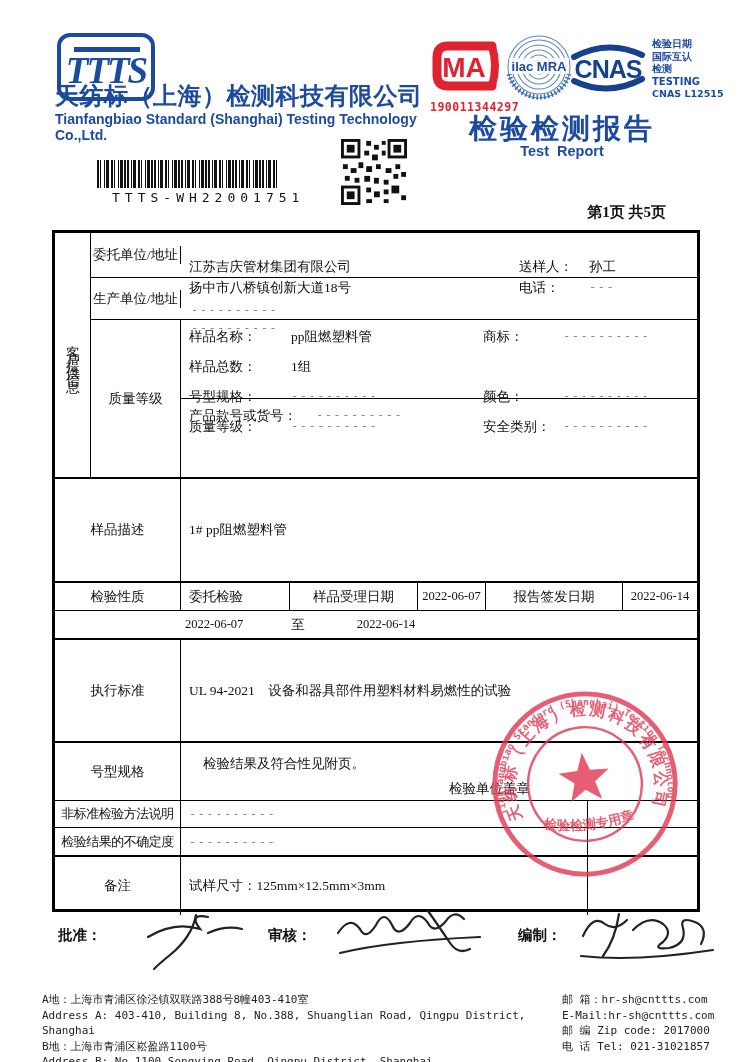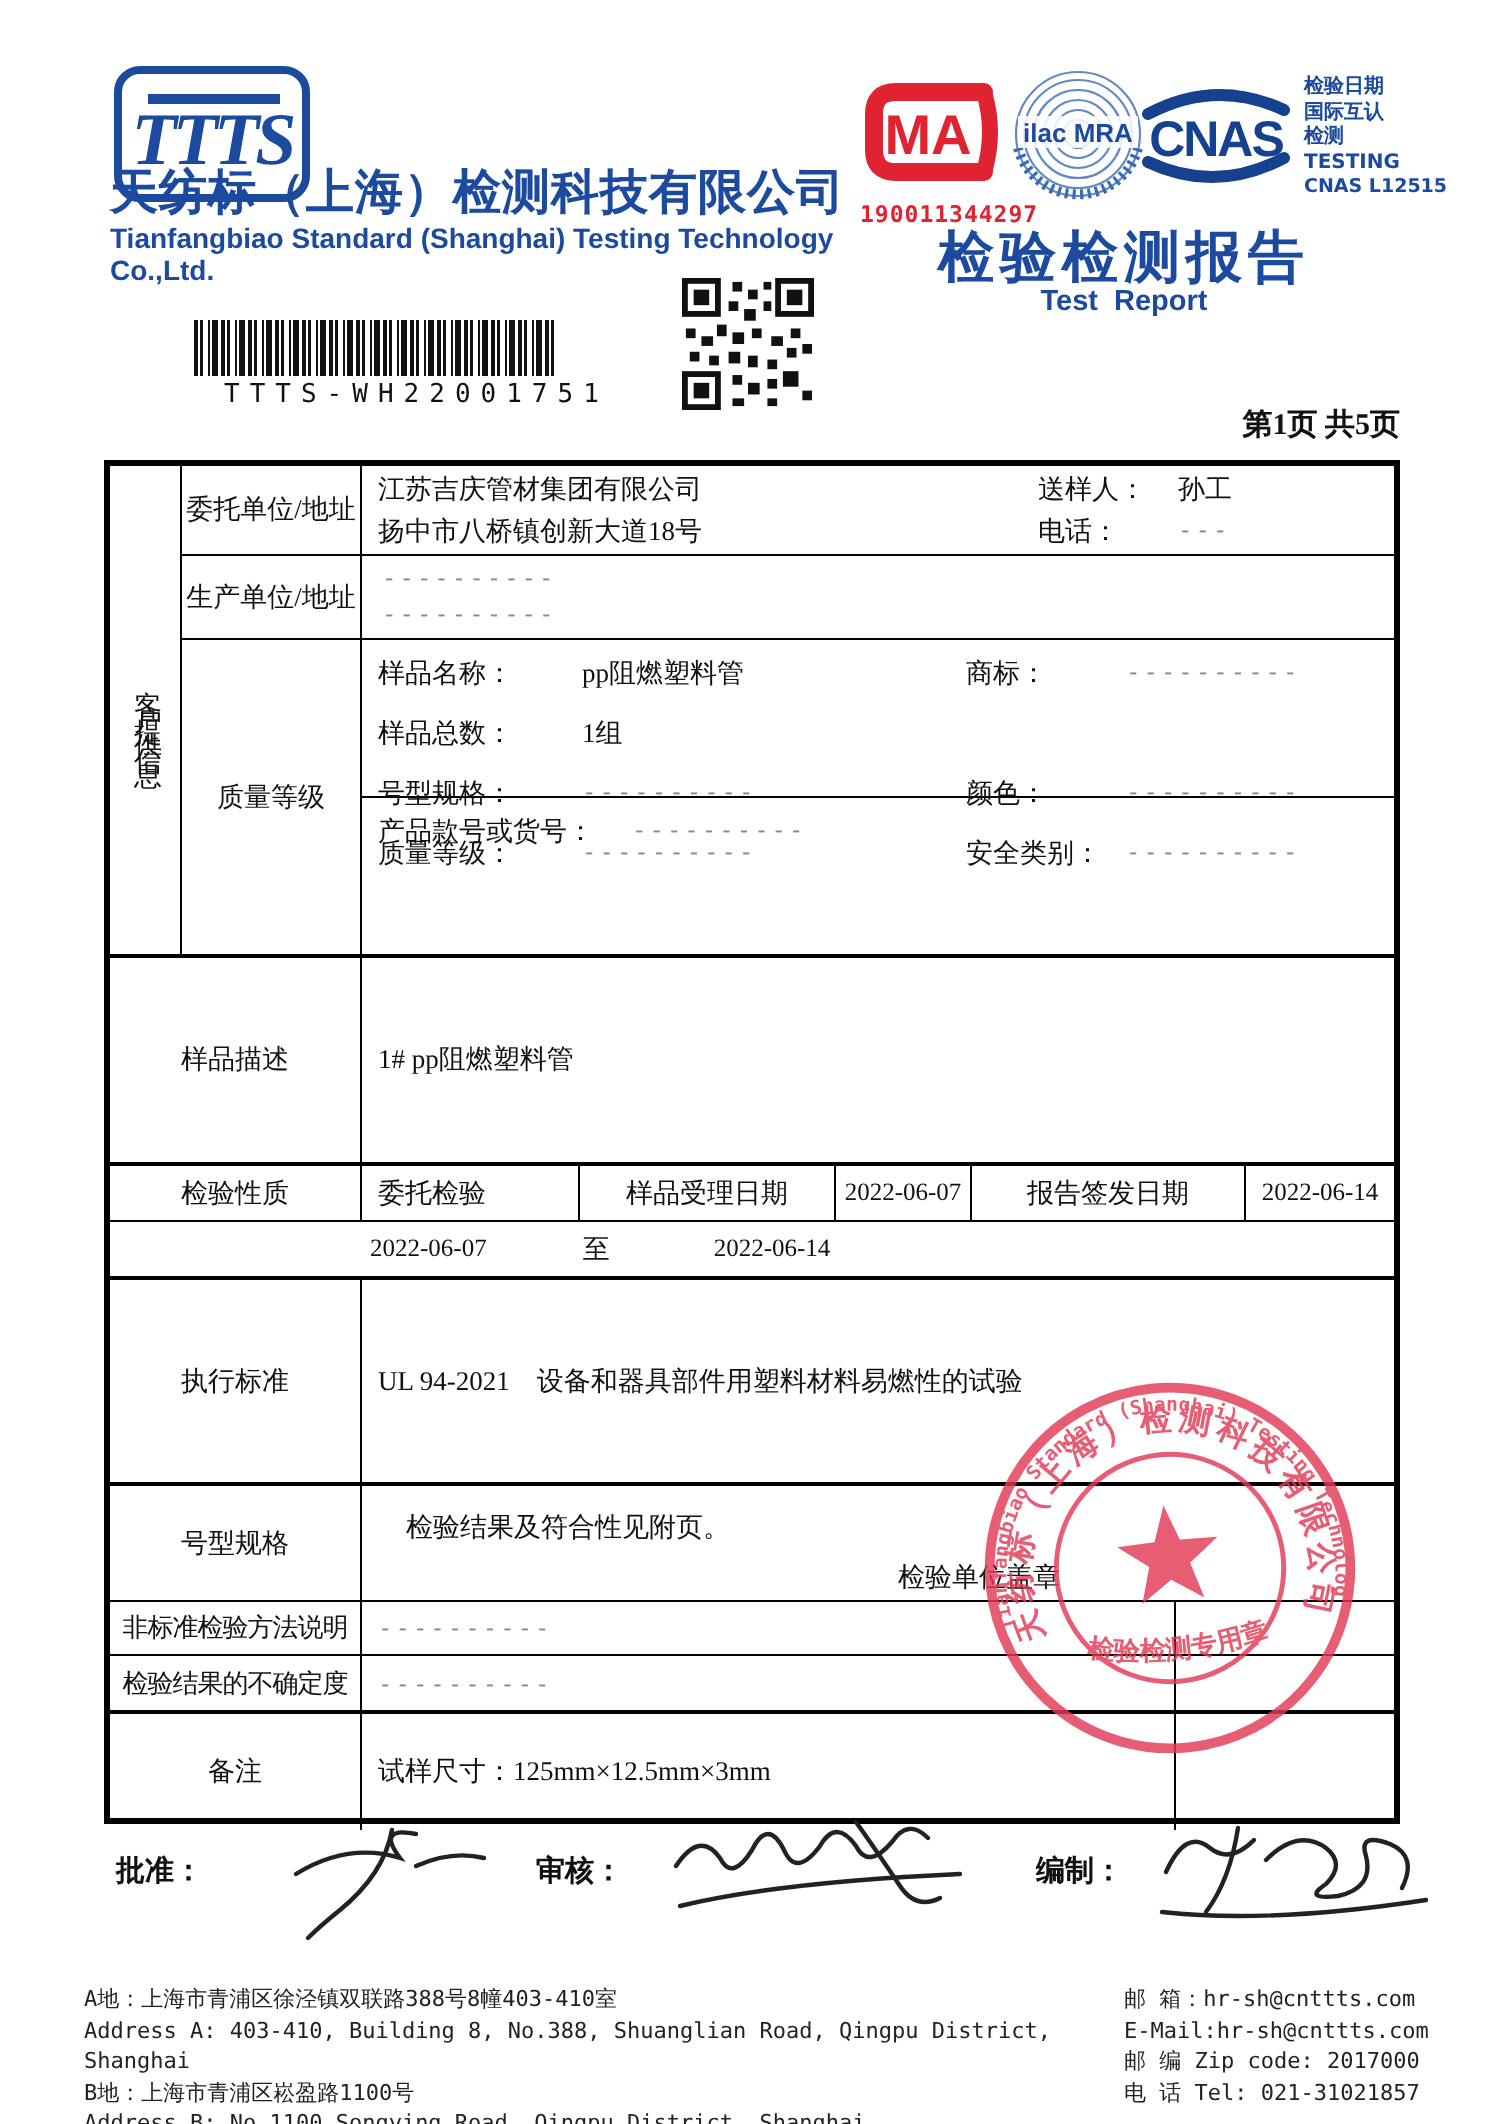--- a/index.html
+++ b/index.html
@@ -25,26 +25,26 @@
             font-family:"DejaVu Sans",sans-serif; }
   .report-title { left:462px; top:110px; width:200px; text-align:center; font-size:28px; font-weight:900;
                   color:#1c4a9f; letter-spacing:3px; font-family:"DejaVu Sans",sans-serif; }
   .report-sub { left:462px; top:143px; width:200px; text-align:center; font-size:14.5px; font-weight:bold;
                 color:#1c4a9f; font-family:"Liberation Sans",sans-serif; word-spacing:4px; }
 
   .barcode { left:97px; top:160px; width:182px; height:28px;
      background:repeating-linear-gradient(90deg,#111 0 2px,#fff 2px 3px,#111 3px 4.5px,#fff 4.5px 7px,#111 7px 8px,#fff 8px 9px,#111 9px 12px,#fff 12px 13.5px); }
   .barcode-txt { left:92px; top:190px; width:195px; font-size:13px;
                  font-family:"DejaVu Sans Mono",monospace; letter-spacing:5px; color:#111;margin-left:20px; }
-  .page-info { left:580px; top:203px; width:120px; text-align:right; font-size:15px; font-weight:bold; }
+  .page-info { left:546px; top:203px; width:120px; text-align:right; font-size:15px; font-weight:bold; }
 
   
   #tbl { left:52px; top:230px; width:648px; height:682px; border:3px solid #000; font-size:13.5px; }
   .r { display:flex; width:100%; }
-  .bB { border-bottom:1px solid #000; }
+  .bB { border-bottom:1px solid #000;align-items:center; }
   .bR { border-right:1px solid #000; }
   .bT2 { border-top:2px solid #000; }
   .bT3 { border-top:2.5px solid #000; }
   .lb { display:flex; align-items:center; justify-content:center; text-align:center;
         flex:0 0 126px; border-right:1px solid #000; padding:0 2px; }
   .lb-sm { font-size:13px; letter-spacing:-.5px; }
   .strip { flex:0 0 36px; border-right:1px solid #000; display:flex; align-items:center; justify-content:center; }
   .strip span { writing-mode:vertical-rl; letter-spacing:7px; font-size:14px; }
   .cells { flex:1; display:flex; flex-direction:column; }
   .content { position:relative; flex:1; }

